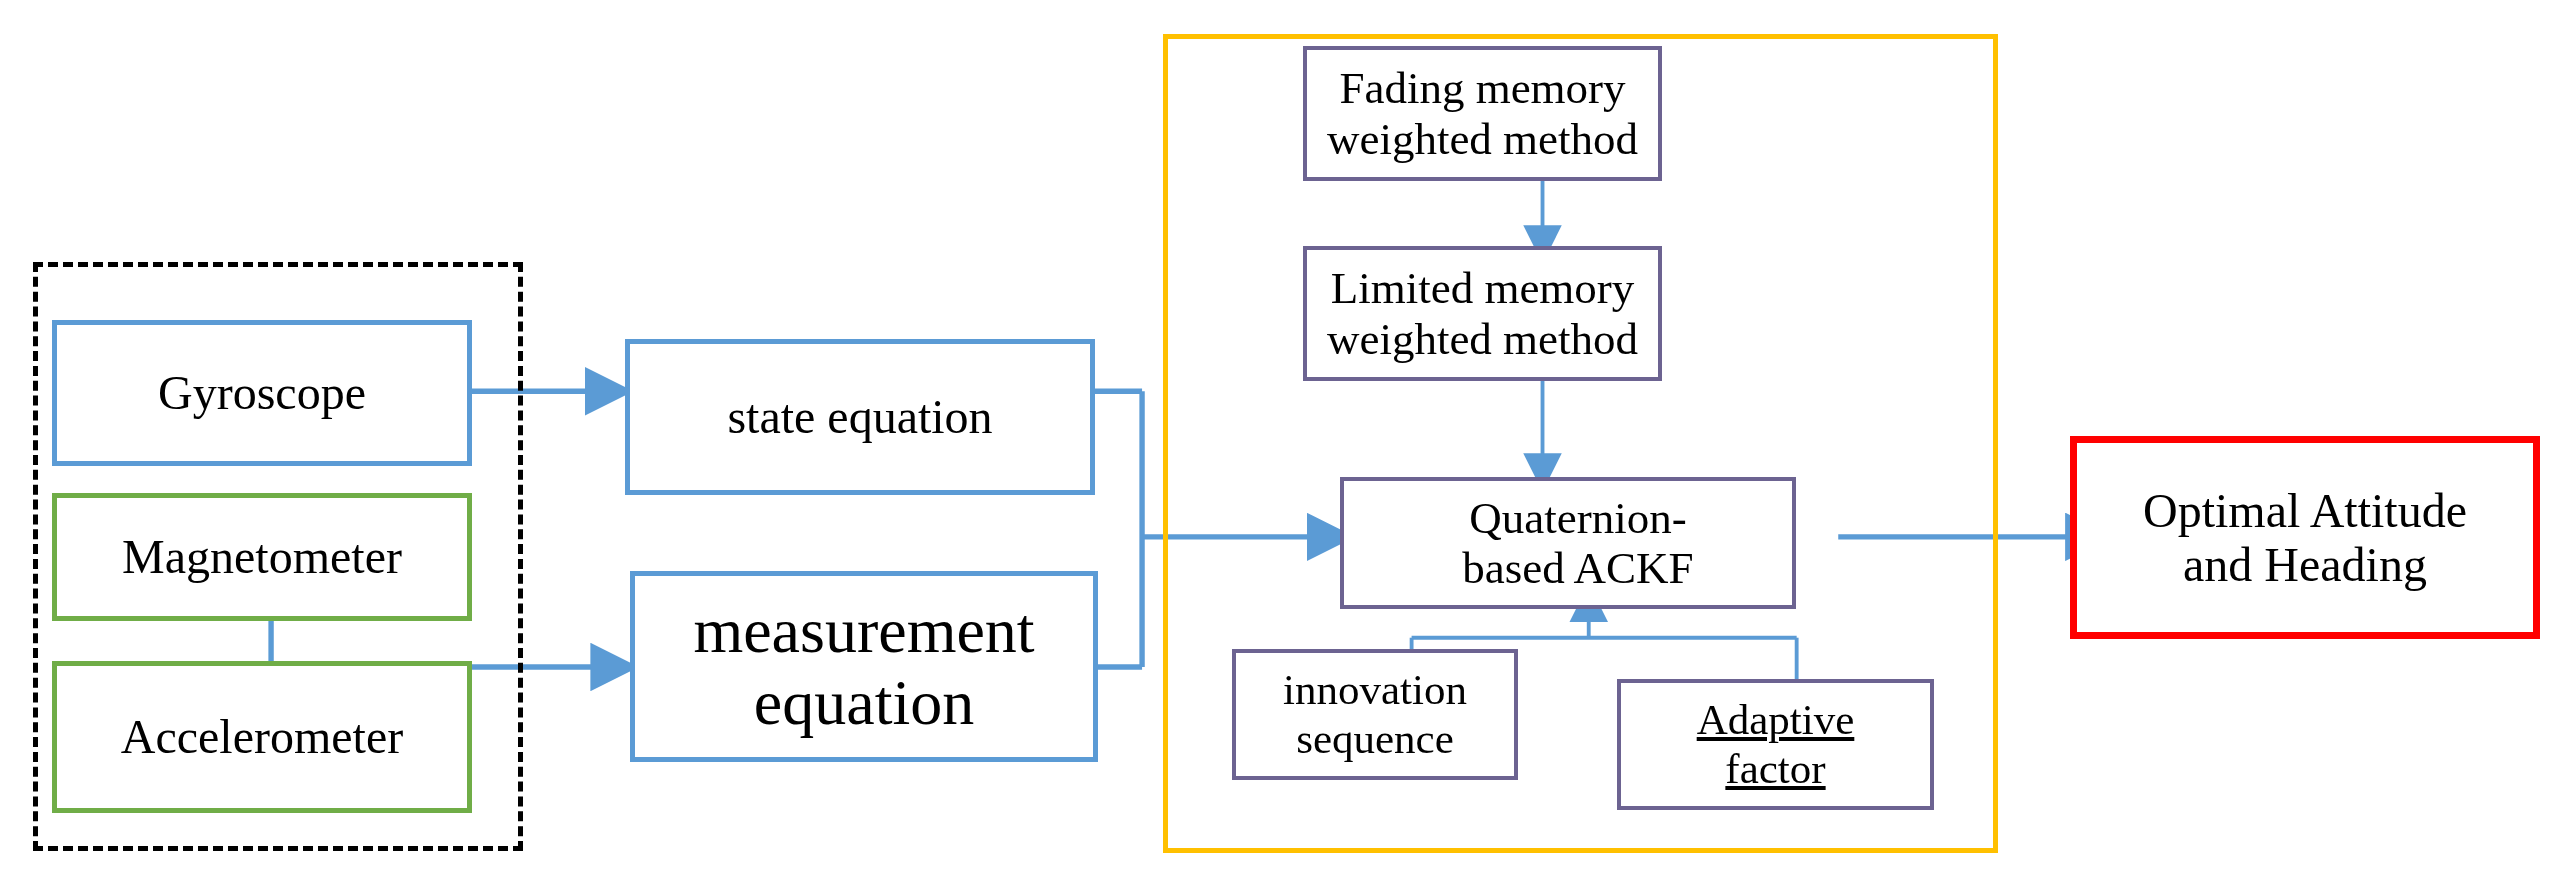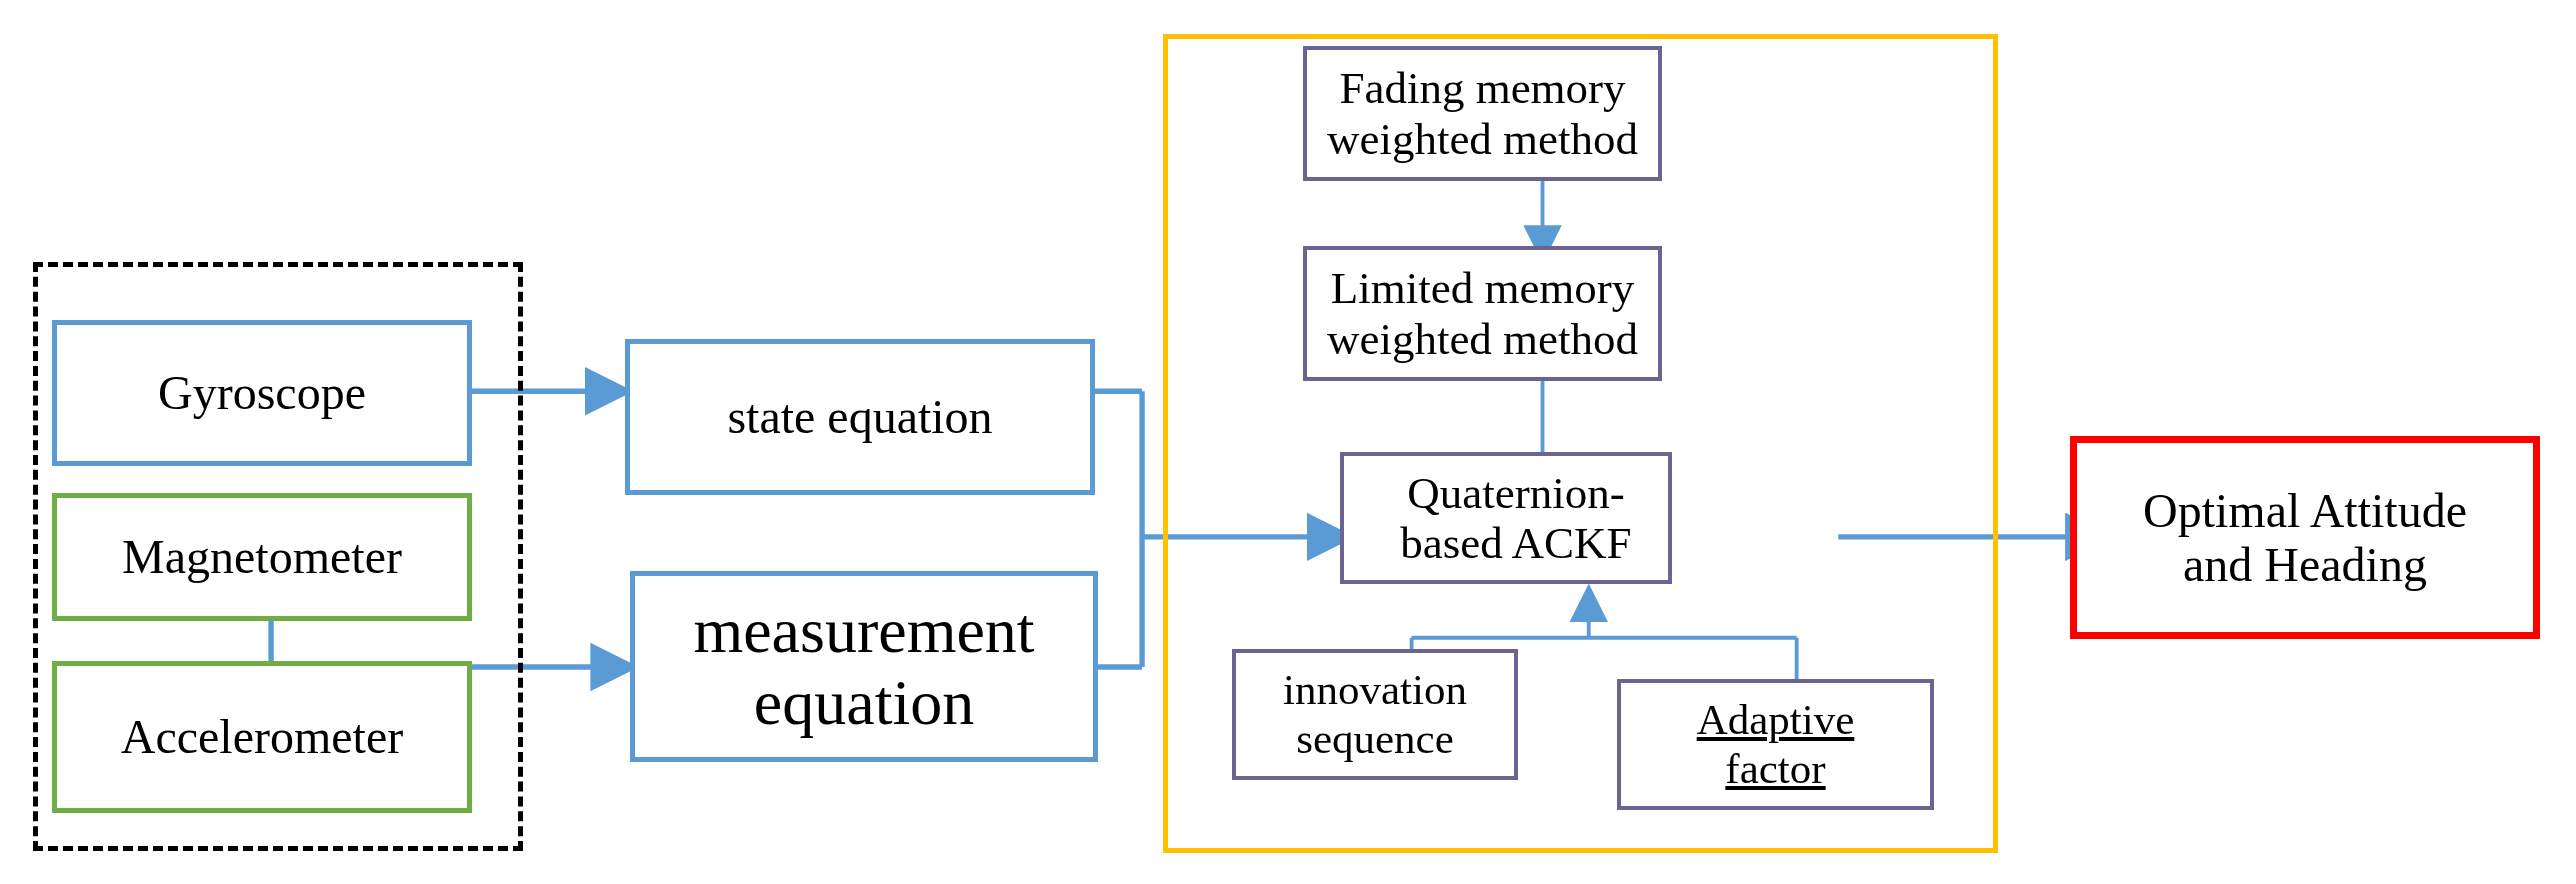--- a/index.html
+++ b/index.html
@@ -154,21 +154,21 @@
     <span class="node-label">Fading memory
 weighted method</span>
   </div>
 
   <div class="node-box" style="left:1303px; top:246px; width:359px; height:135px;
               border:4.6px solid #6C6391; font-size:45px;">
     <span class="node-label">Limited memory
 weighted method</span>
   </div>
 
-  <div class="node-box" style="left:1340px; top:452px; width:332px; height:132px;
+  <div class="node-box" style="left:1340px; top:477px; width:456px; height:132px;
               border:4.6px solid #6C6391; font-size:45px;padding-left:20px;">
     <span class="node-label">Quaternion-
 based ACKF</span>
   </div>
 
   <div class="node-box" style="left:1232px; top:649px; width:286px; height:131px;
               border:4.6px solid #6C6391; font-size:43px;">
     <span class="node-label">innovation
 sequence</span>
   </div>

